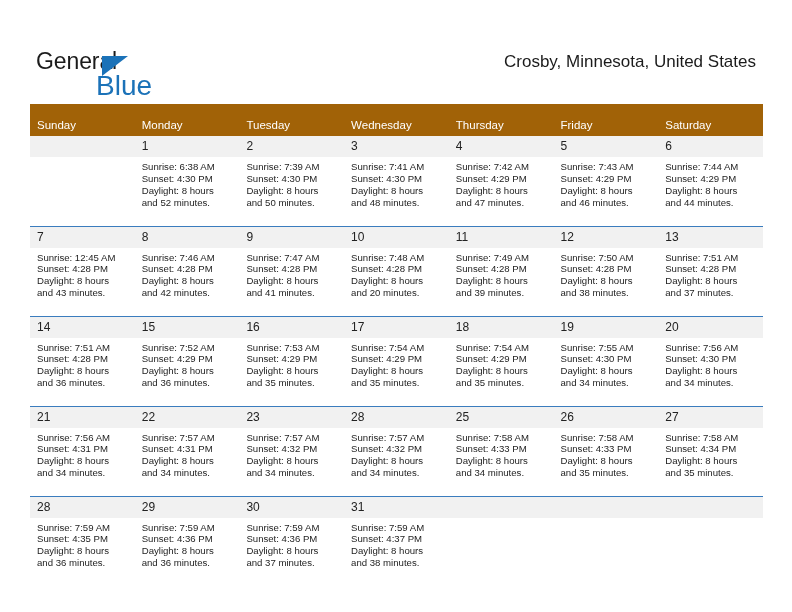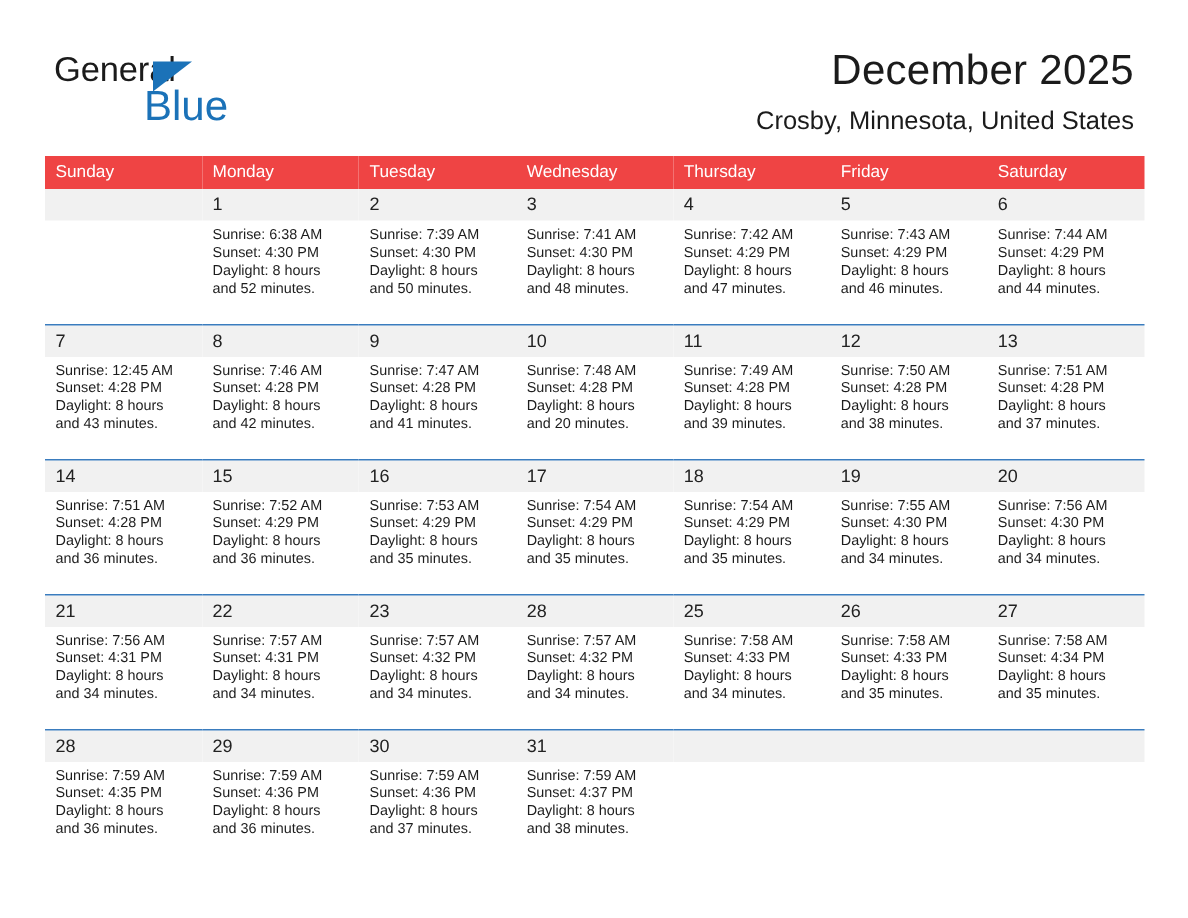--- a/index.html
+++ b/index.html
@@ -7,21 +7,21 @@
     width: 792px; height: 612px;
     background: #ffffff;
     font-family: "Liberation Sans", sans-serif;
     overflow: hidden;
   }
   .page { position: relative; width: 792px; height: 612px; }
 
   
   .header {
     position: absolute;
-    left: 0; right: 0; top: 0;
+    left: 0; right: 0; top: 15px;
     height: 100px;
     padding: 0 36px;
   }
   .logo {
     position: absolute;
     left: 36px; top: 33px;
     width: 190px; height: 56px;
   }
   .logo-general {
     position: absolute; left: 0; top: 0;
@@ -62,26 +62,26 @@
 
   
   .calendar {
     position: absolute;
     left: 30px; top: 104px;
     width: 733px;
     border-collapse: collapse;
     table-layout: fixed;
   }
   .calendar th {
-    background: #ef4444;
+    background: #a16207;
     color: #ffffff;
     font-size: 11.5px;
     font-weight: normal;
     text-align: left;
-    padding: 5px 0 5px 7px;
+    padding: 15px 0 5px 7px;
     height: 21px;
   }
   .calendar td {
     vertical-align: top;
     padding: 0;
     width: 104.7px;
     height: 90px;
     border-top: 1px solid #3a7cbe;
   }
   .calendar tr.week-row:first-of-type td { border-top: none; }
@@ -107,21 +107,20 @@
 
 <div class="page">
 
   <div class="header">
     <div class="logo">
       <span class="logo-general">General</span>
       <span class="logo-tri"></span>
       <span class="logo-blue">Blue</span>
     </div>
     <div class="title-block">
-      <div class="cal-title">December 2025</div>
       <div class="cal-subtitle">Crosby, Minnesota, United States</div>
     </div>
   </div>
 
   <table class="calendar">
     <thead>
       <tr>
         <th>Sunday</th>
         <th>Monday</th>
         <th>Tuesday</th>

